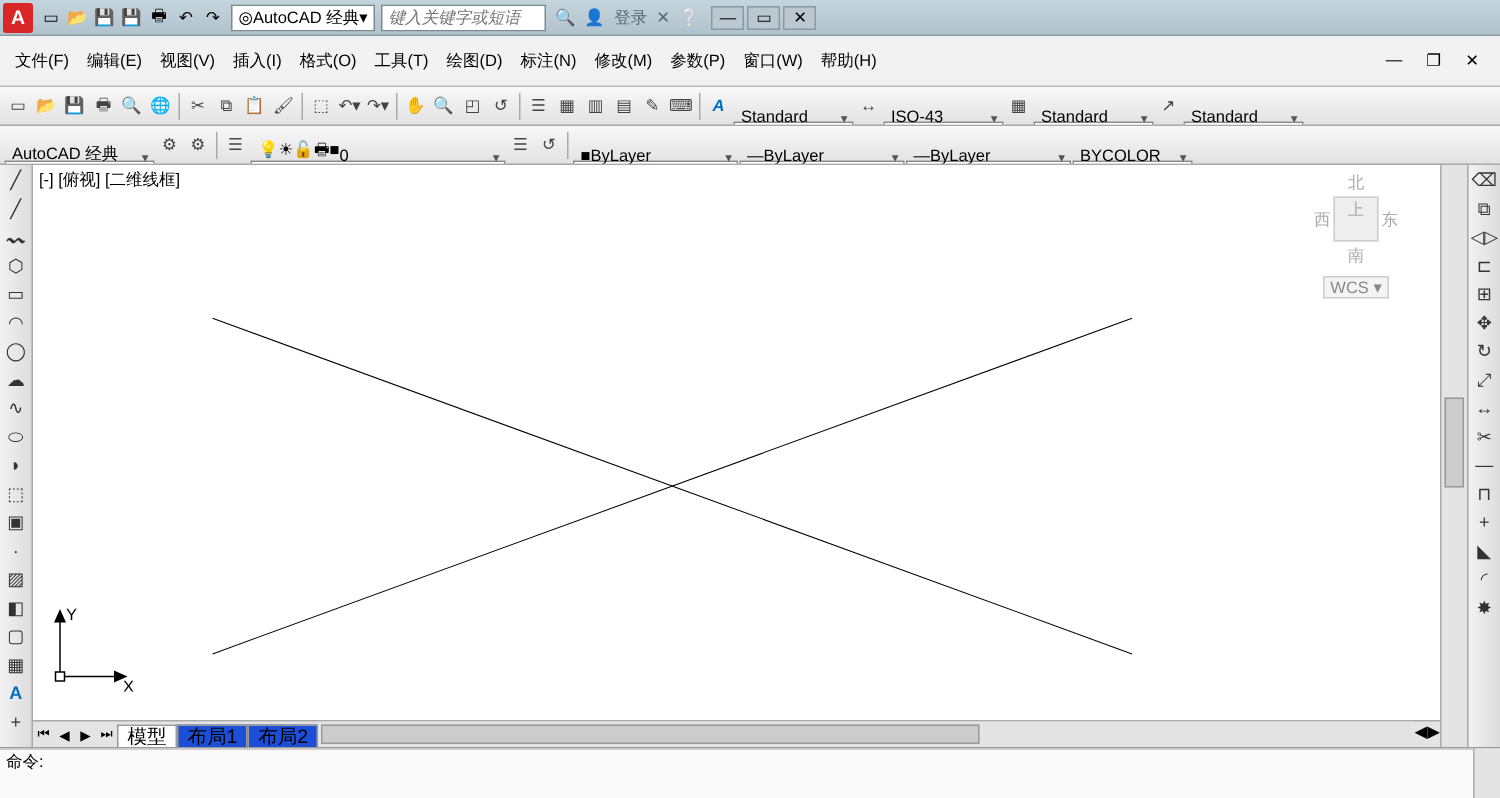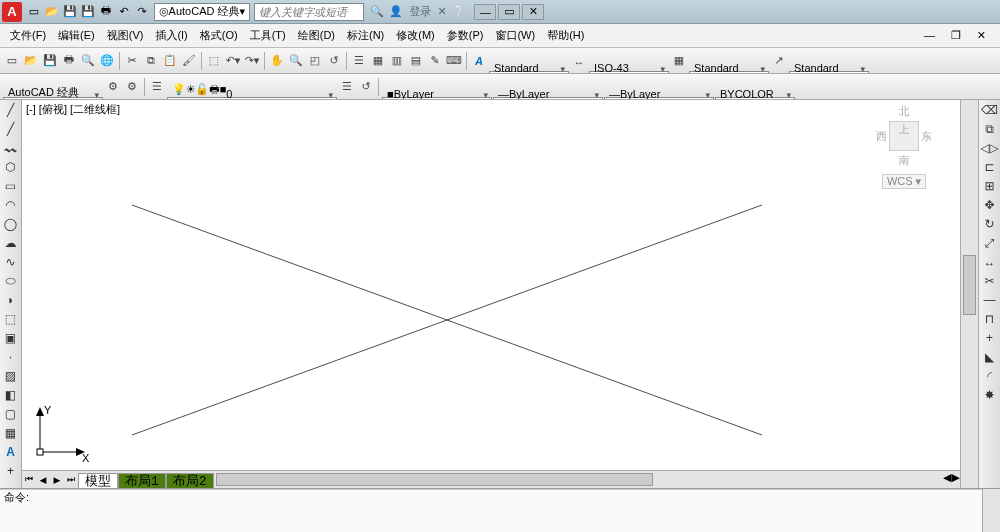--- a/index.html
+++ b/index.html
@@ -8,46 +8,46 @@
 .app-icon{width:20px;height:20px;background:#d92727;border-radius:2px;margin-right:4px;display:flex;align-items:center;justify-content:center;color:#fff;font-weight:bold;font-size:13px;}
 .qat{display:flex;gap:2px;align-items:center;}
 .qat .ico{width:16px;height:16px;display:flex;align-items:center;justify-content:center;cursor:pointer;}
 .ws-dd{background:#fff;border:1px solid #7a8a95;padding:0 4px;height:18px;display:flex;align-items:center;margin:0 4px;min-width:90px;}
 .title-center{flex:1;text-align:center;color:#7a99ae;font-size:12px;}
 .title-center .fn{color:#7a99ae;}
 .search-box{background:#fff;border:1px solid #7a8a95;padding:0 4px;height:18px;width:110px;color:#999;font-style:italic;}
 .title-right{display:flex;align-items:center;gap:6px;margin-left:6px;color:#5a6a75;}
 .win-ctrl{display:flex;gap:2px;margin-left:8px;}
 .win-ctrl .b{width:22px;height:16px;background:#bbc8d0;border:1px solid #8a9aa5;display:flex;align-items:center;justify-content:center;cursor:pointer;}
-.menubar{height:24px;background:#f2f2f2;display:flex;align-items:center;padding:0 4px;border-bottom:1px solid #bbb;}
+.menubar{height:34px;background:#f2f2f2;display:flex;align-items:center;padding:0 4px;border-bottom:1px solid #bbb;}
 .menubar span{padding:0 6px;cursor:pointer;}
 .mdi-ctrl{margin-left:auto;display:flex;gap:4px;padding-right:4px;}
 .mdi-ctrl span{cursor:pointer;font-family:Arial;}
 .toolbar{height:26px;background:linear-gradient(#f8f8f8,#e2e2e2);display:flex;align-items:center;padding:0 3px;border-bottom:1px solid #aaa;gap:1px;overflow:hidden;}
 .toolbar .ico{width:18px;height:18px;display:flex;align-items:center;justify-content:center;cursor:pointer;color:#444;border:1px solid transparent;}
 .toolbar .sep{width:1px;height:18px;background:#aaa;margin:0 2px;}
 .dd{background:#fff;border:1px solid #888;height:20px;padding:0 14px 16px 4px;display:flex;align-items:flex-end;position:relative;min-width:60px;cursor:pointer;margin-top:40px;}
 .dd::after{content:"▾";position:absolute;right:3px;font-size:9px;color:#555;}
 .mid{display:flex;height:388px;}
 .left-tb{width:22px;background:linear-gradient(90deg,#f2f2f2,#dcdcdc);border-right:1px solid #aaa;display:flex;flex-direction:column;align-items:center;padding-top:2px;gap:3px;}
 .left-tb .ico{width:16px;height:16px;cursor:pointer;display:flex;align-items:center;justify-content:center;font-size:12px;color:#333;}
-.canvas-wrap{flex:1;display:flex;flex-direction:column;background:#fff;position:relative;}
+.canvas-wrap{flex:1;display:flex;flex-direction:column;background:#fff;position:relative;gap:10px;}
 .canvas{flex:1;background:#fff;position:relative;overflow:hidden;}
 .view-label{position:absolute;top:2px;left:4px;font-size:11px;}
 .viewcube{position:absolute;top:4px;right:28px;width:56px;text-align:center;color:#aaa;font-size:10px;}
 .viewcube .cube{width:30px;height:30px;border:1px solid #ccc;background:#eee;margin:2px auto;}
 .wcs-btn{display:inline-block;border:1px solid #ccc;background:#f4f4f4;padding:0 4px;font-size:11px;color:#888;}
 .ucs{position:absolute;bottom:6px;left:8px;}
 .scroll-v{width:18px;background:#e4e4e4;border-left:1px solid #aaa;position:relative;}
 .scroll-v .th{position:absolute;top:40%;left:2px;right:2px;height:60px;background:#ccc;border:1px solid #999;}
 .scroll-h-row{height:18px;display:flex;background:#e4e4e4;border-top:1px solid #aaa;}
 .tab-nav{display:flex;align-items:center;}
 .tab-nav .nb{width:14px;height:14px;display:flex;align-items:center;justify-content:center;cursor:pointer;font-size:9px;}
 .sheet-tab{background:#fff;border:1px solid #999;border-bottom:none;padding:0 6px;height:15px;display:flex;align-items:center;cursor:pointer;font-size:13px;margin-top:2px;}
-.sheet-tab.inactive{background:#4d7c0f;font-family:Liberation Mono, monospace;}
+.sheet-tab.inactive{background:#1d4ed8;}
 .scroll-h{flex:1;background:#e4e4e4;position:relative;}
 .scroll-h .th{position:absolute;left:2px;top:2px;bottom:2px;width:60%;background:#ccc;border:1px solid #999;}
 .right-tb{width:22px;background:linear-gradient(90deg,#f2f2f2,#dcdcdc);border-left:1px solid #aaa;display:flex;flex-direction:column;align-items:center;padding-top:2px;gap:3px;}
 .right-tb .ico{width:16px;height:16px;cursor:pointer;display:flex;align-items:center;justify-content:center;font-size:12px;color:#333;}
 .cmd-area{height:54px;background:#fafafa;border-top:1px solid #999;display:flex;}
 .cmd-text{flex:1;padding:2px 4px;font-family:SimSun,monospace;font-size:12px;line-height:14px;white-space:pre;}
 .cmd-input-row{height:16px;border-top:1px solid #ccc;display:flex;align-items:center;padding:0 4px;}
 .cmd-scroll{width:18px;background:#e4e4e4;border-left:1px solid #aaa;}
 svg.line-canvas{width:100%;height:100%;}
 </style>

